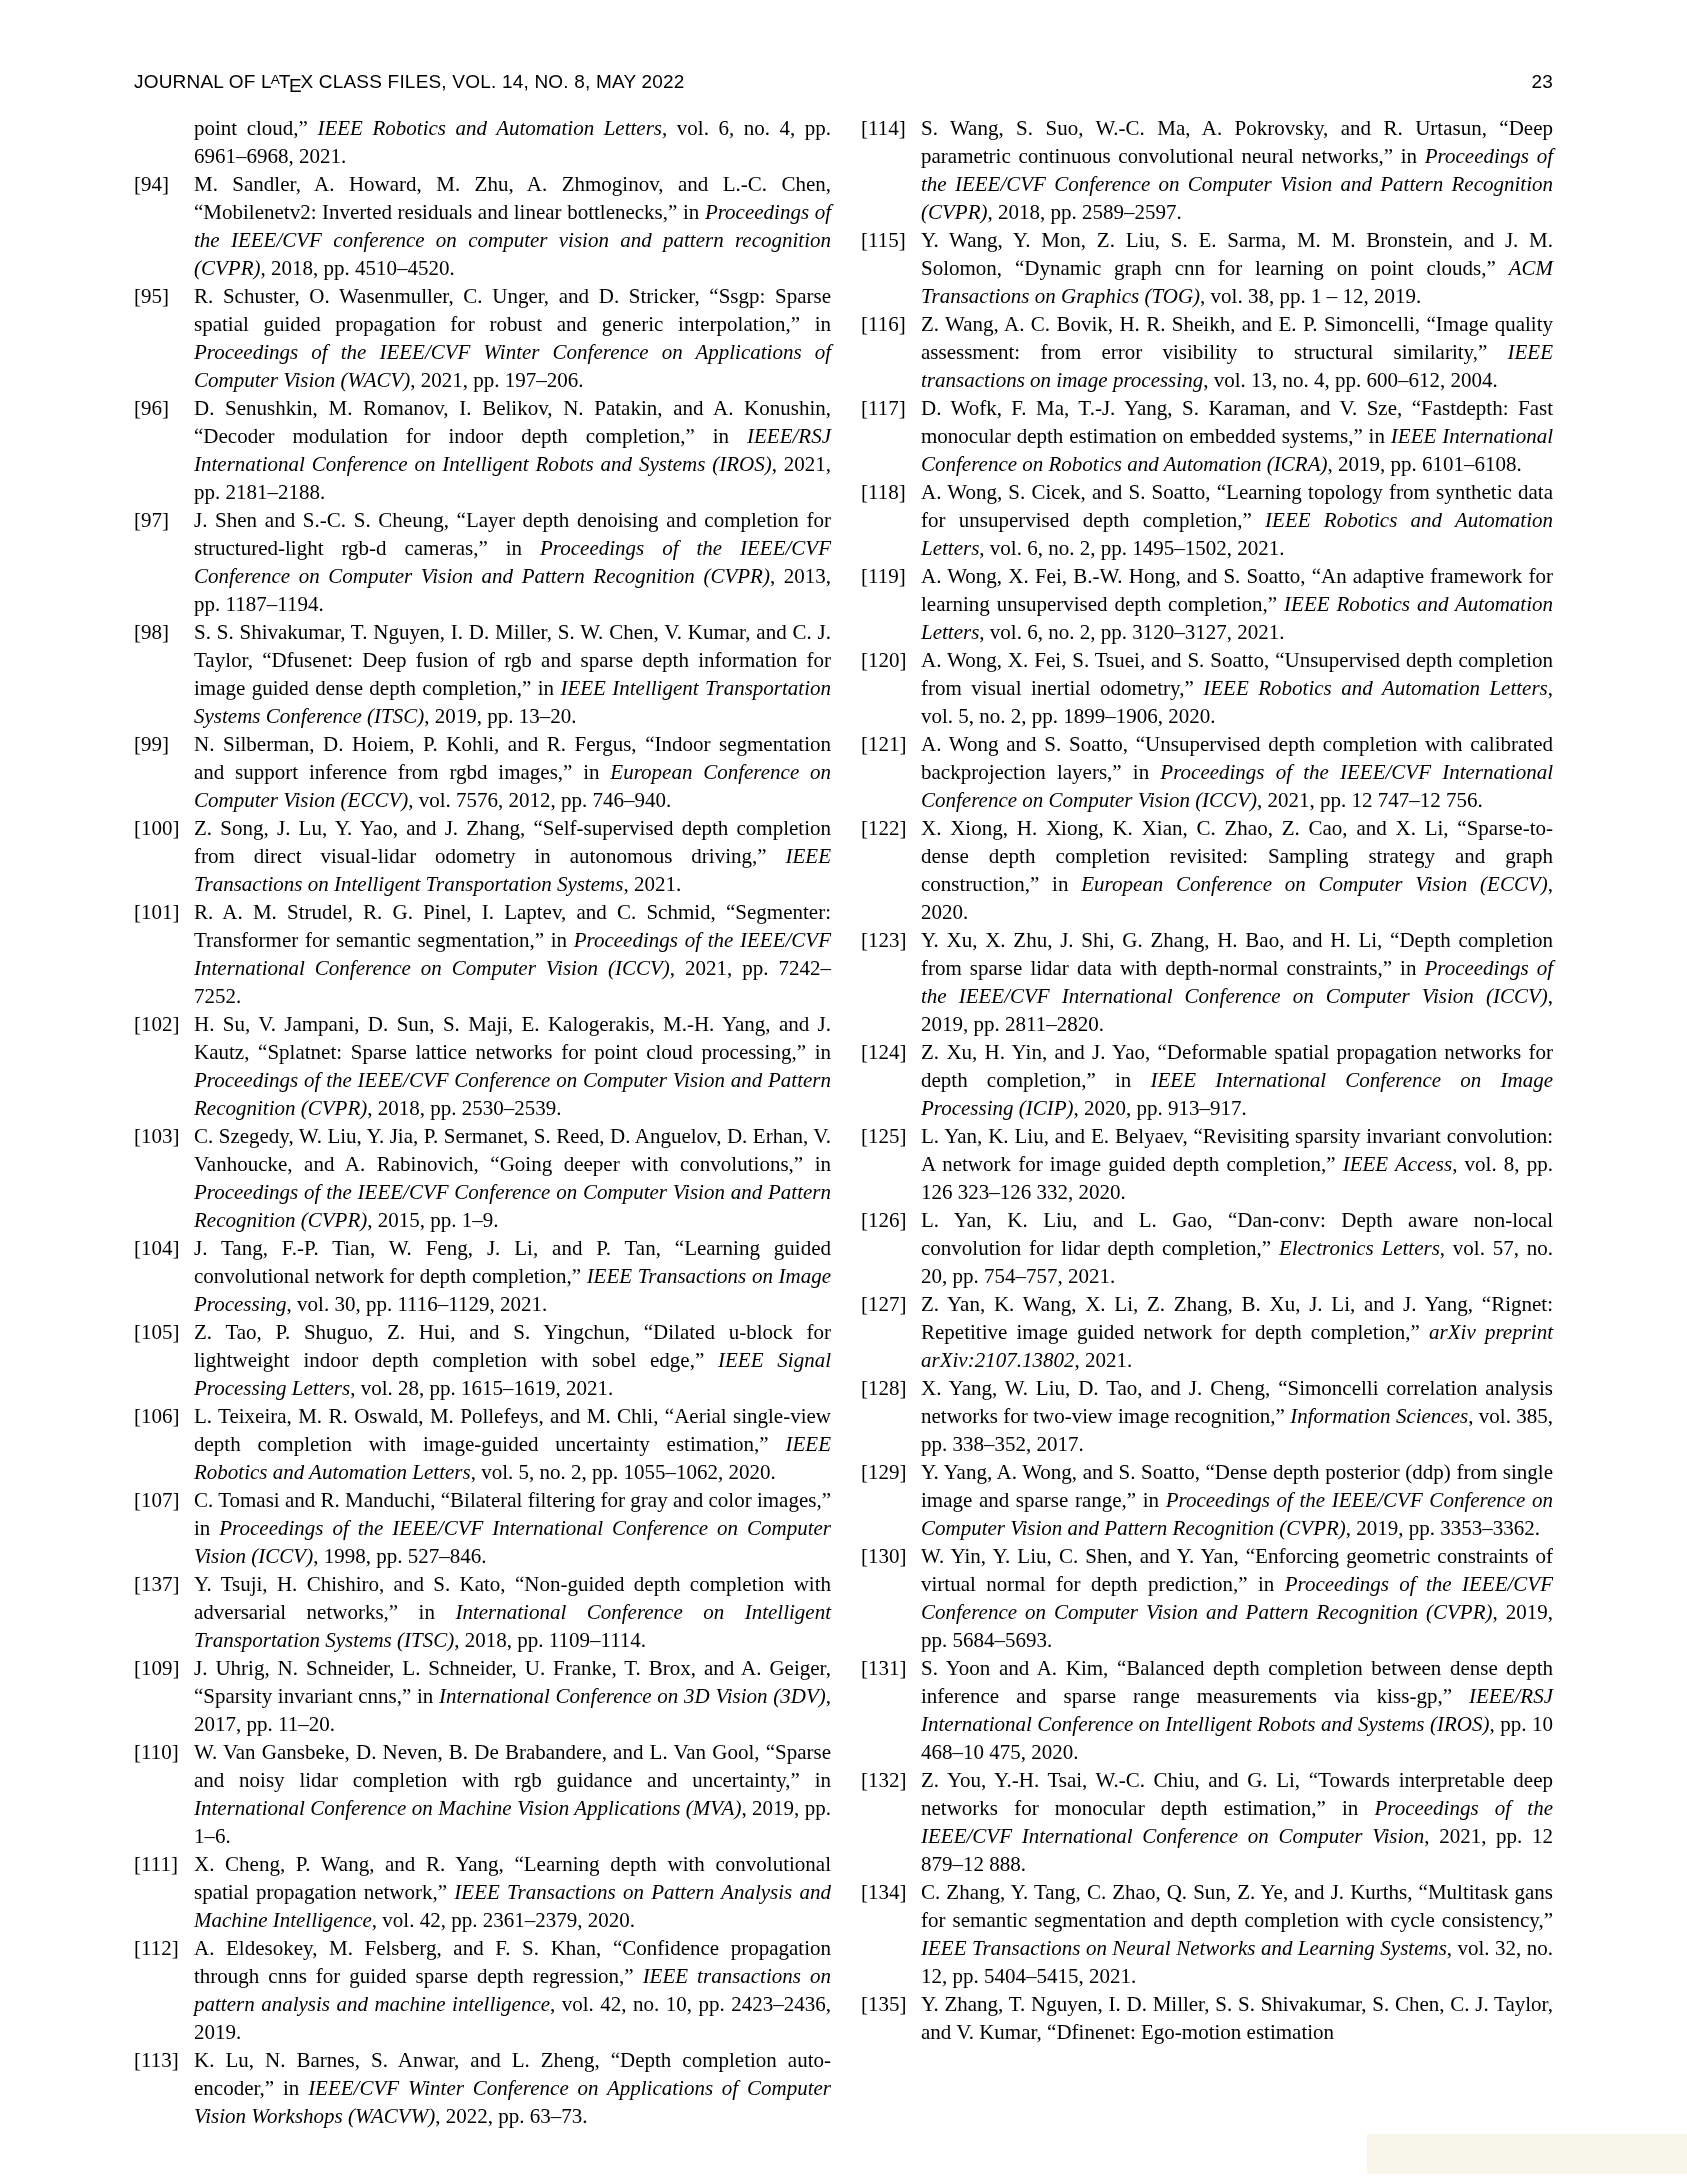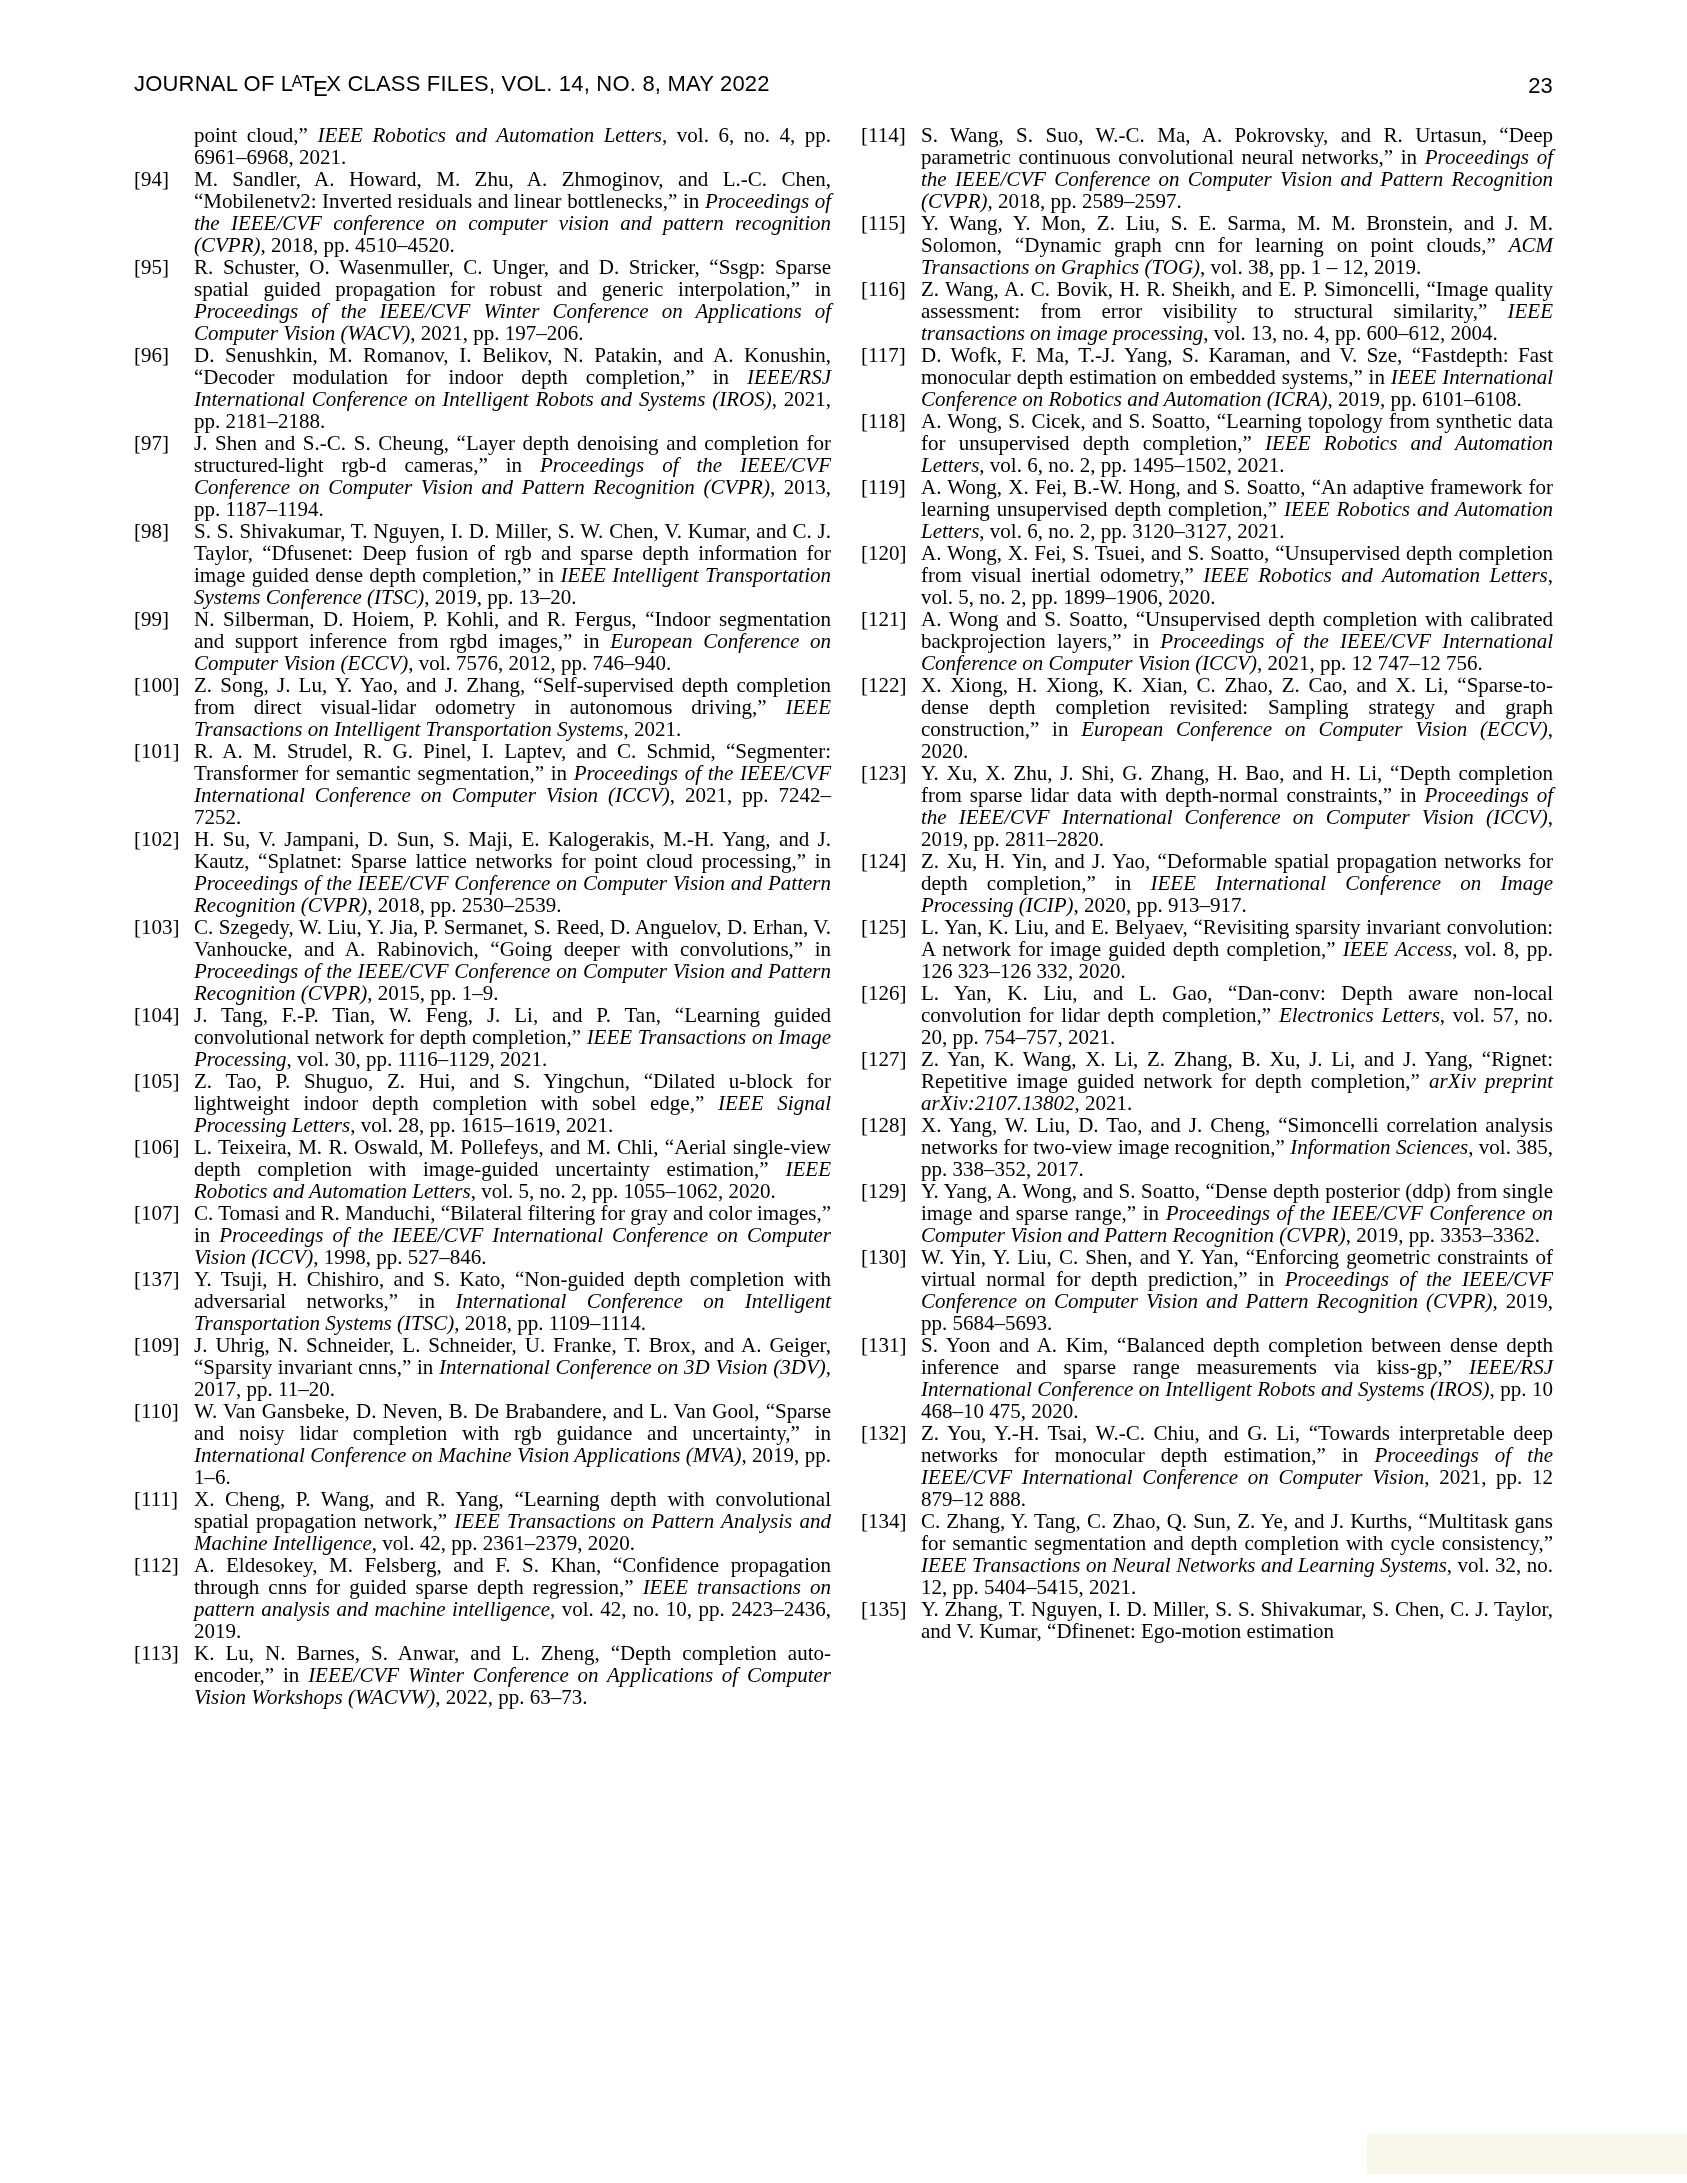--- a/index.html
+++ b/index.html
@@ -13,33 +13,33 @@
     font-family: "Liberation Serif", serif;
     overflow: hidden;
   }
   .header {
     position: absolute;
     top: 71px;
     left: 134px;
     width: 1419px;
     display: flex;
     justify-content: space-between;
-    align-items: center;
+    align-items: flex-start;
     font-family: "Liberation Sans", sans-serif;
-    font-size: 22px;
+    font-size: 19px;
     letter-spacing: 0.2px;
     white-space: nowrap;
   }
   .lx-a { font-size: 0.72em; vertical-align: 0.28em; margin: 0 -0.09em; }
   .lx-e { vertical-align: -0.21em; margin: 0 -0.08em; }
   .col {
     position: absolute;
-    top: 124px;
+    top: 114px;
     font-size: 21px;
-    line-height: 22px;
+    line-height: 28px;
     text-align: justify;
     hyphens: auto;
     -webkit-hyphens: auto;
   }
   .col-left  { left: 134px;  width: 697px; }
   .col-right { left: 861px; width: 692px; }
   .ref { position: relative; padding-left: 60px; }
   .ref-num { position: absolute; left: 0; top: 0; }
   .ref-text i { font-style: italic; }
   .watermark {

